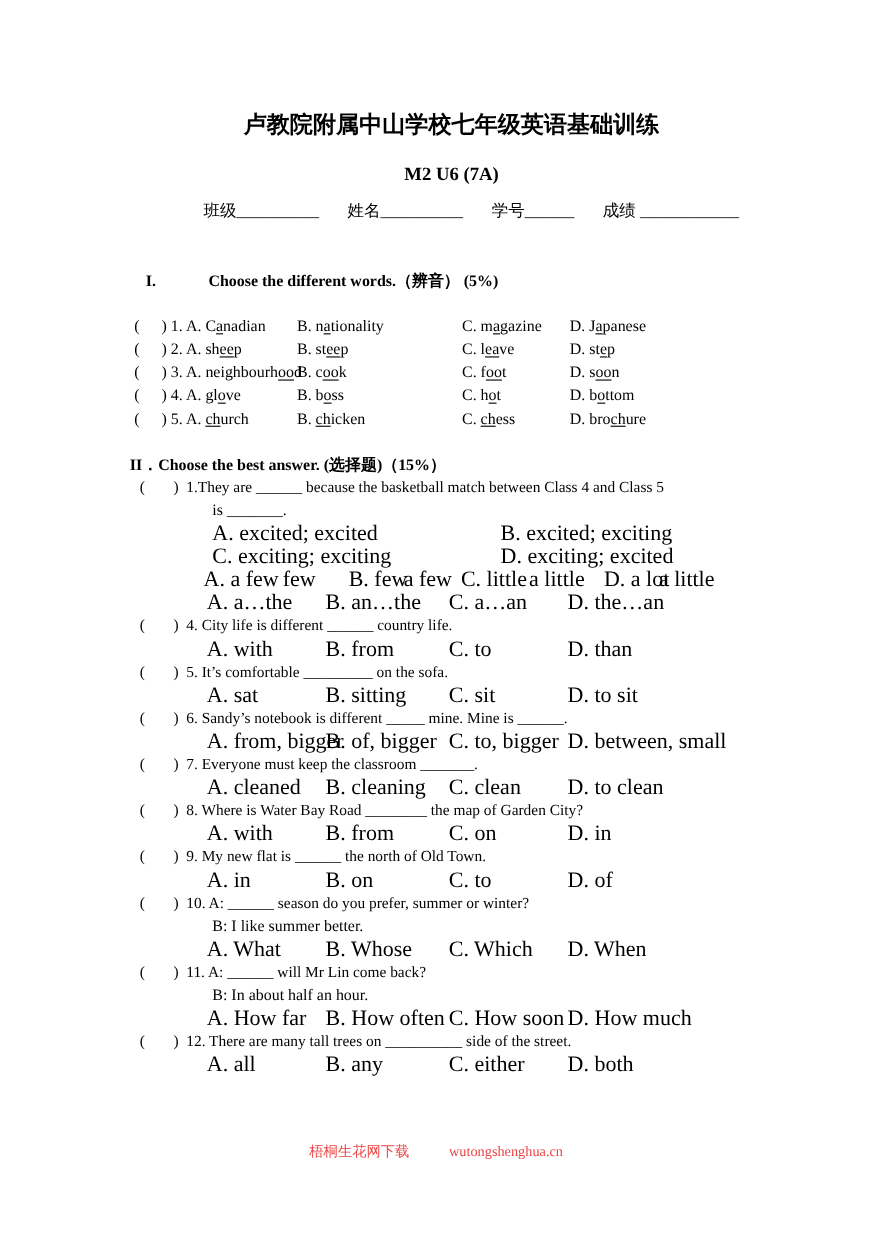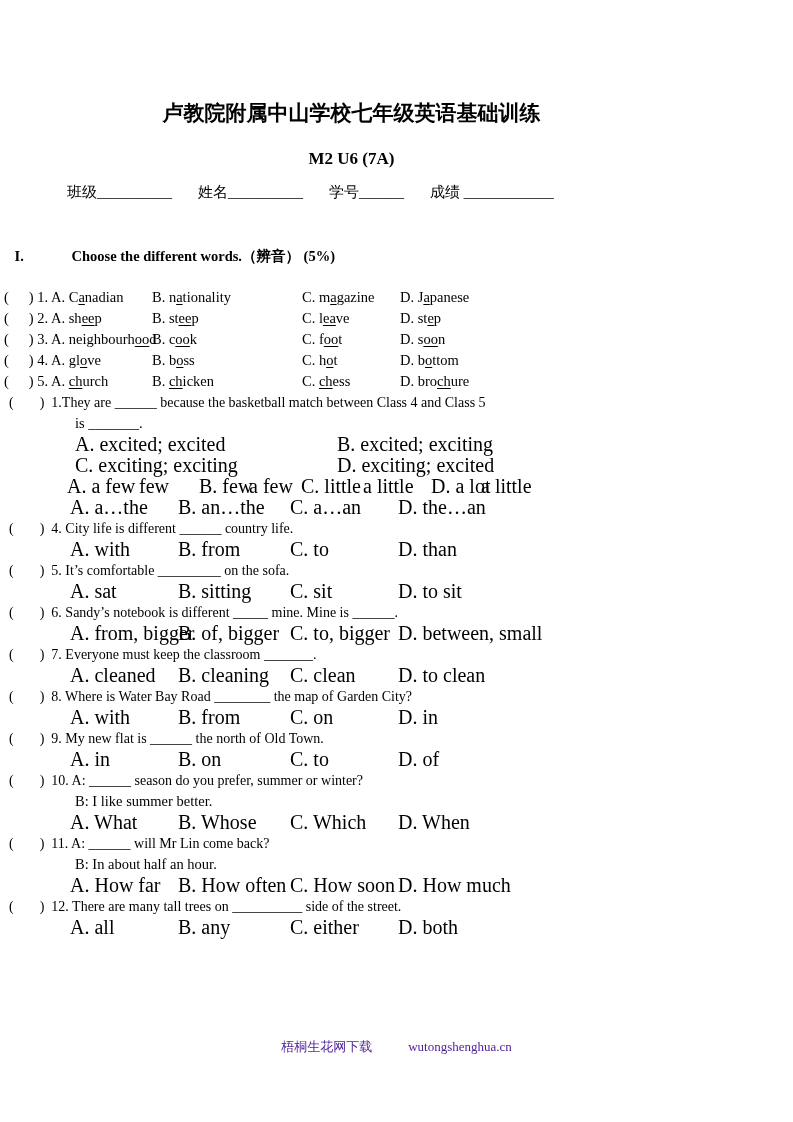--- a/index.html
+++ b/index.html
@@ -2,21 +2,21 @@
 <html><head>
 <meta charset="utf-8">
 <style>
   * { margin:0; padding:0; box-sizing:border-box; }
   html,body { width:793px; height:1122px; }
   body {
     background:#ffffff; color:#000;
     font-family:"Liberation Serif", serif;
     position:relative; overflow:hidden;
   }
-  .page { position:relative; width:793px; height:1122px; padding-right:90px; }
+  .page { position:relative; width:793px; height:1122px; padding-left:118px; padding-right:90px; }
 
   .title { font-size:21px; font-weight:bold; text-align:center; padding-top:100px; line-height:26px; letter-spacing:0px; }
   .subtitle { font-size:17px; font-weight:bold; text-align:center; margin-top:22px; line-height:22px; }
 
   .form-line { margin-top:12px; padding-left:67px; font-weight:normal; font-size:15px; line-height:20px; white-space:pre; }
   .ff { margin-right:26px; }
   .ff:last-child { margin-right:0; }
 
   .sec1-head { margin-top:24px; font-weight:bold; font-size:14.5px; line-height:20px; white-space:pre; }
   .sec1-numeral { display:inline-block; width:57px; }
@@ -32,21 +32,21 @@
   .q-opts.row4 { display:grid; grid-template-columns:108px 112px 108px auto; margin-left:70px; }
   .q-opts.grid2 { display:grid; grid-template-columns:262px auto; margin-left:75px; }
   .q-opts.row8 { display:grid; grid-template-columns:72px 60px 50px 52px 62px 68px 50px auto; margin-left:67px; }
 
   .sp1 { display:inline-block; width:20px; }
   .sp2 { display:inline-block; width:26px; }
   .q-text { margin-left:7px; }
 
   u { text-decoration:underline; text-underline-offset:2px; }
 
-  .footer { position:absolute; top:1038px; left:0; width:793px; text-align:center; font-size:13px; line-height:18px; color:#4c1d95; }
+  .footer { position:absolute; top:1038px; left:0; width:793px; text-align:center; font-size:13px; line-height:18px; color:#ef4444; }
   .footer-name { margin-right:36px; }
 </style>
 </head>
 <body>
 
 <div class="page">
 
   <div class="title">卢教院附属中山学校七年级英语基础训练</div>
 
   <div class="subtitle">M2 U6 (7A)</div>
@@ -83,20 +83,21 @@
         <span>D. b<u>o</u>ttom</span>
       </div>
       <div class="sec1-row">
         <span>(<span class="sp1"></span>) 5. A. <u>ch</u>urch</span>
         <span>B. <u>ch</u>icken</span>
         <span>C. <u>ch</u>ess</span>
         <span>D. bro<u>ch</u>ure</span>
       </div>
     </div>
 
+  <div class="sec2-head">II．Choose the best answer. (选择题)（15%）</div>
 
   <div id="sec2-questions">
       <div class="q">
         <div class="q-line"><span>(<span class="sp2"></span>)</span><span class="q-text">1.They are ______ because the basketball match between Class 4 and Class 5</span></div>
         <div class="q-extra">is _______.</div>
         <div class="q-opts grid2">
           <span class="opt">A. excited; excited</span>
           <span class="opt">B. excited; exciting</span>
           <span class="opt">C. exciting; exciting</span>
           <span class="opt">D. exciting; excited</span>

